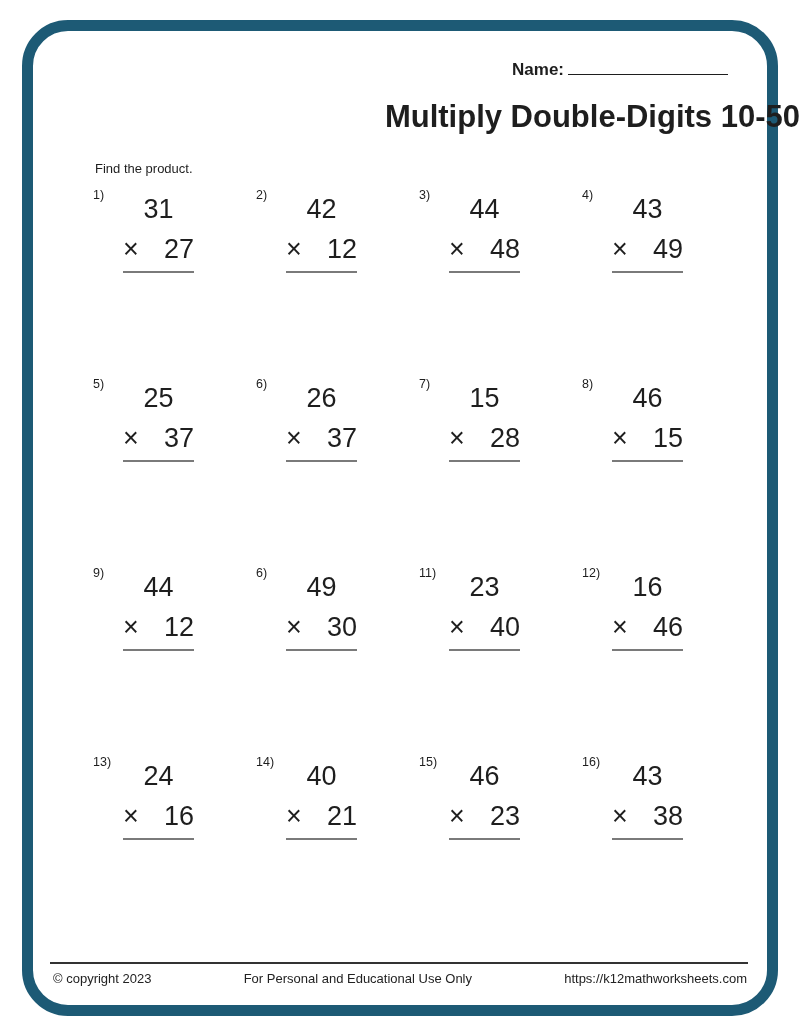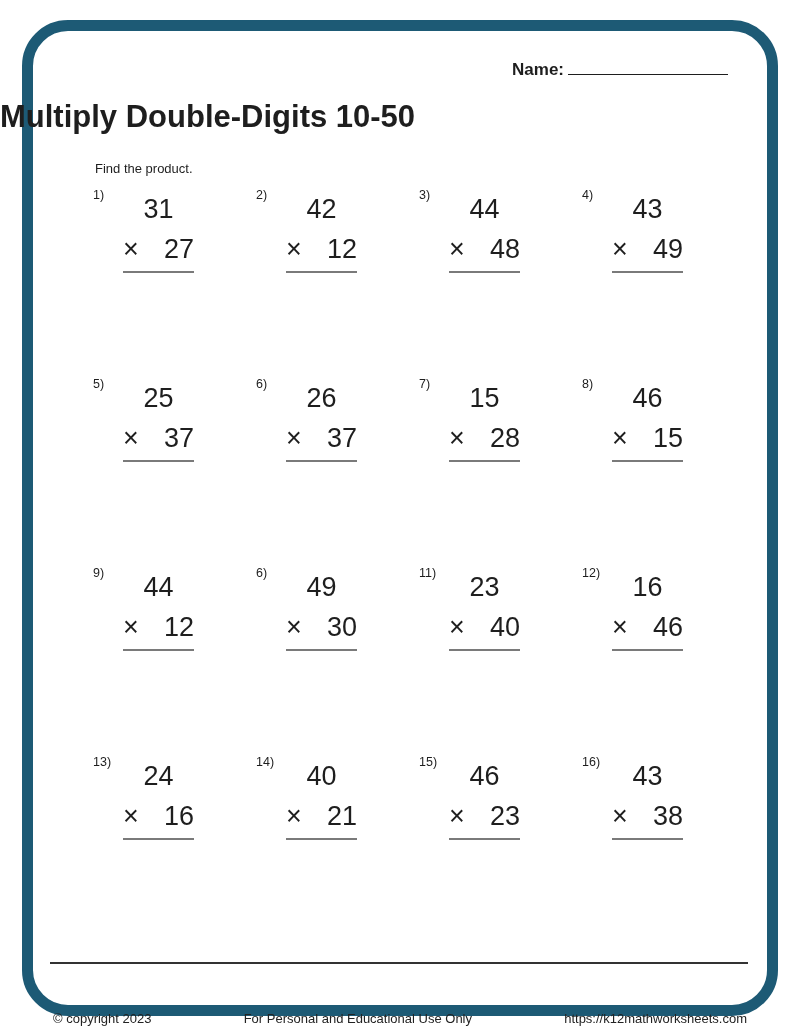--- a/index.html
+++ b/index.html
@@ -17,21 +17,21 @@
   .name-row {
     position:absolute; top:59px; right:72px;
     font-size:17px; white-space:nowrap;font-weight:bold;
   }
   .name-line {
     display:inline-block; width:160px; height:15px;
     border-bottom:1.6px solid #1e1e1e; margin-left:4px;
   }
   .title {
     position:absolute; top:99px; left:0; width:100%;
-    text-align:left; font-size:31px; font-weight:bold;
+    text-align:right; font-size:31px; font-weight:bold;
   }
   .instruction {
     position:absolute; top:161px; left:95px; font-size:13px;
   }
   .problems-grid {
     position:absolute; left:93px; top:188px;
     display:grid;
     grid-template-columns:repeat(4, 163px);
     grid-auto-rows:85px;
     row-gap:104px;
@@ -49,21 +49,20 @@
   }
   .ansline { border-bottom:2.5px solid #7a7a7a; margin-top:2px; }
   .footer-line {
     position:absolute; left:50px; right:52px; top:962px;
     border-top:2px solid #333333;
   }
   .footer-text {
     position:absolute; left:53px; right:53px; top:971px;
     font-size:13px; display:flex; justify-content:space-between;
     color:#222222;
-    margin-top:40px;
   }
 </style>
 </head>
 <body>
 
 <div class="border-frame"></div>
 
 <div class="name-row">
   <span>Name:</span><span class="name-line"></span>
 </div>

